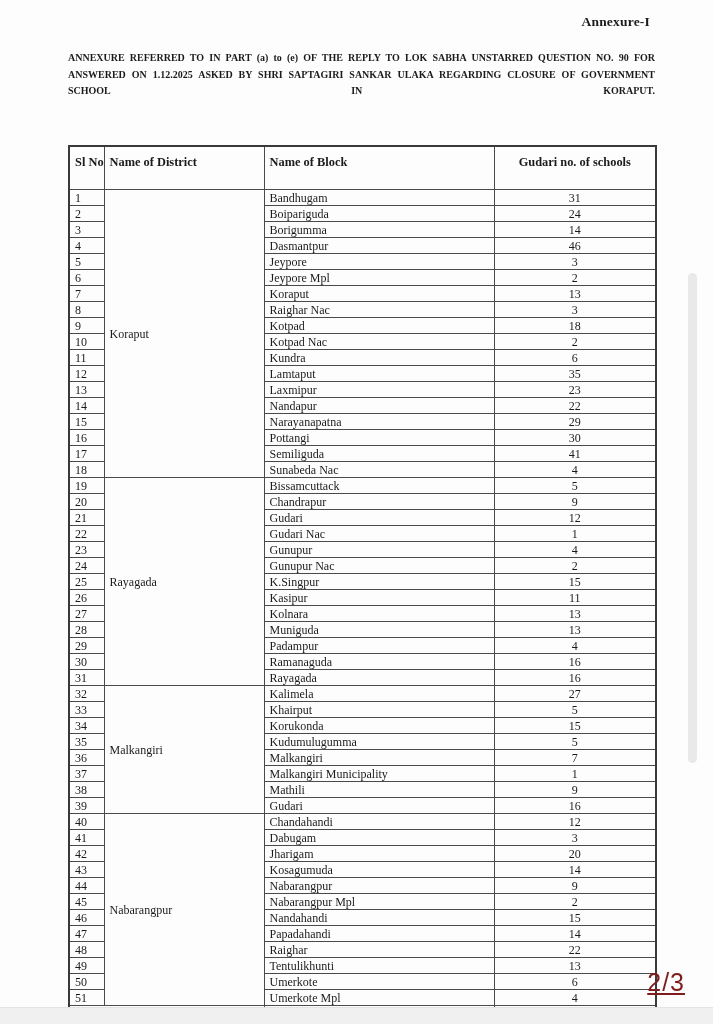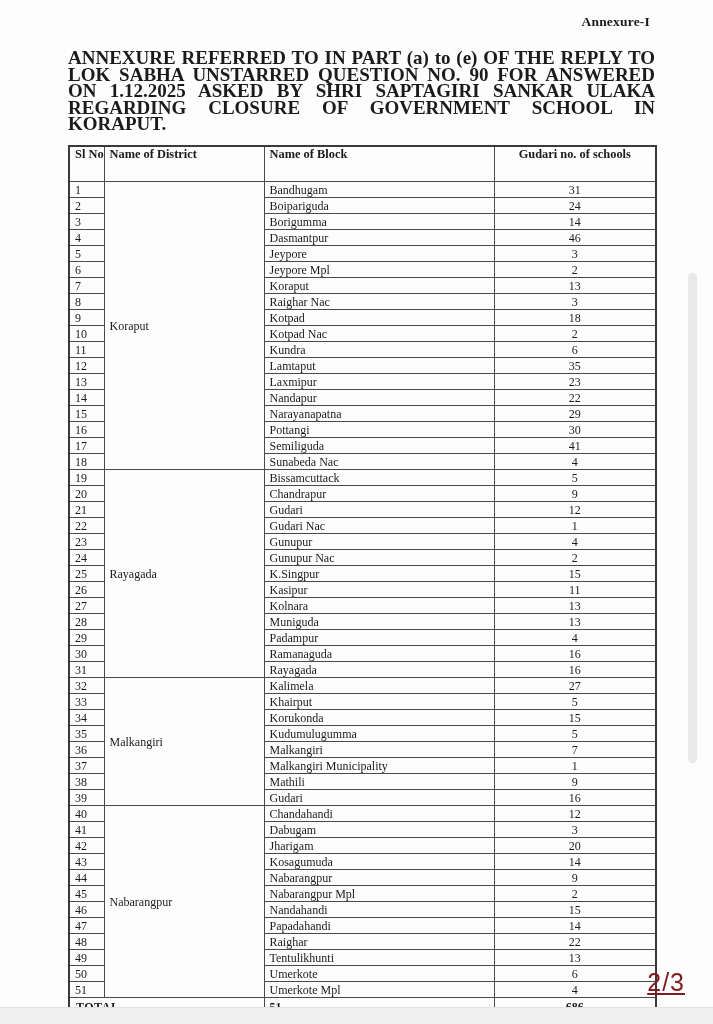--- a/index.html
+++ b/index.html
@@ -12,21 +12,21 @@
     overflow:hidden;
   }
   .doc{position:absolute;inset:0;}
   .annexure{
     position:absolute;top:14px;left:68px;width:582px;
     text-align:right;font-weight:bold;font-size:13.5px;
     letter-spacing:.2px;
   }
   .heading{
     position:absolute;top:50px;left:68px;width:587px;
-    font-weight:bold;font-size:19px;line-height:16.6px;
+    font-weight:bold;font-size:10px;line-height:16.6px;
     text-align:justify;text-justify:inter-word;
   }
   .heading::after{content:"";display:inline-block;width:100%;}
   .subtitle{
     position:absolute;top:114px;left:68px;width:587px;
     text-align:center;font-weight:bold;font-size:13.2px;
   }
   table.schools{
     position:absolute;top:145px;left:68px;
     width:587px;table-layout:fixed;
@@ -37,21 +37,21 @@
   table.schools col.c-dist{width:160px;}
   table.schools col.c-block{width:230px;}
   table.schools col.c-total{width:162px;}
   table.schools th, table.schools td{
     border:1px solid #4a4a4a;
     padding:0 5px;
     overflow:hidden;white-space:nowrap;
   }
   table.schools{border:2px solid #3a3a3a;}
   table.schools thead th{
-    height:34px;vertical-align:top;padding-top:0;
+    height:34px;vertical-align:top;padding-top:8px;
     font-size:12.4px;text-align:left;font-weight:bold;
   }
   table.schools thead th.center{text-align:center;}
   table.schools td{height:15px;line-height:14px;}
   td.sl{text-align:left;padding-left:6px;}
   td.district{vertical-align:middle;padding-left:8px;}
   td.block{text-align:left;margin-left:16px;}
   td.schools-n{text-align:center;}
   tr.total-row td{font-weight:bold;height:17px;}
   tr.total-row td.total-label{padding-left:6px;letter-spacing:.5px;}

